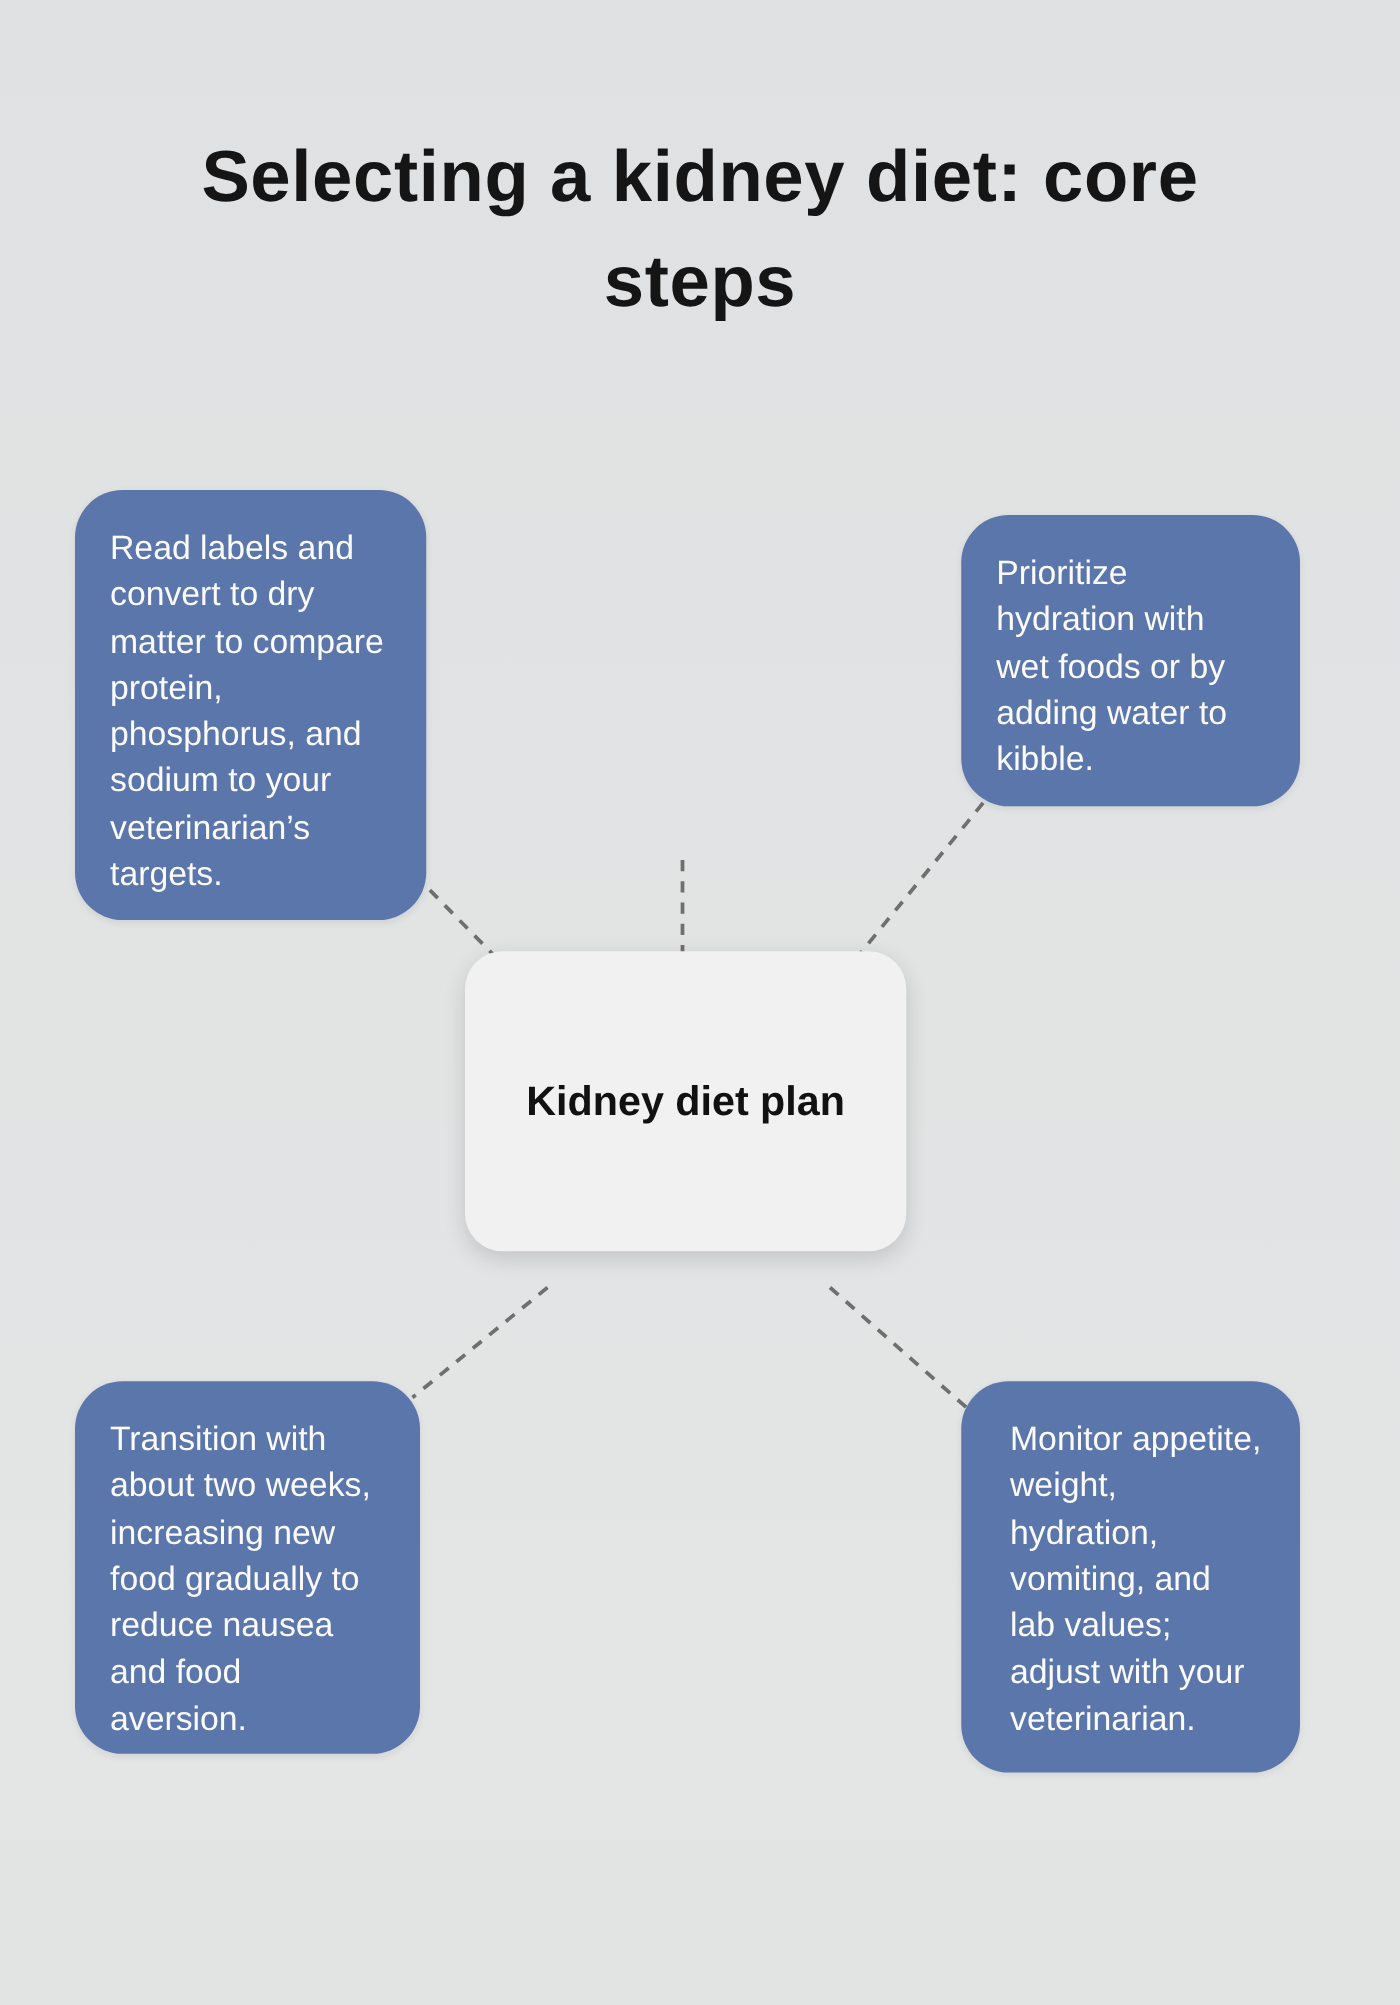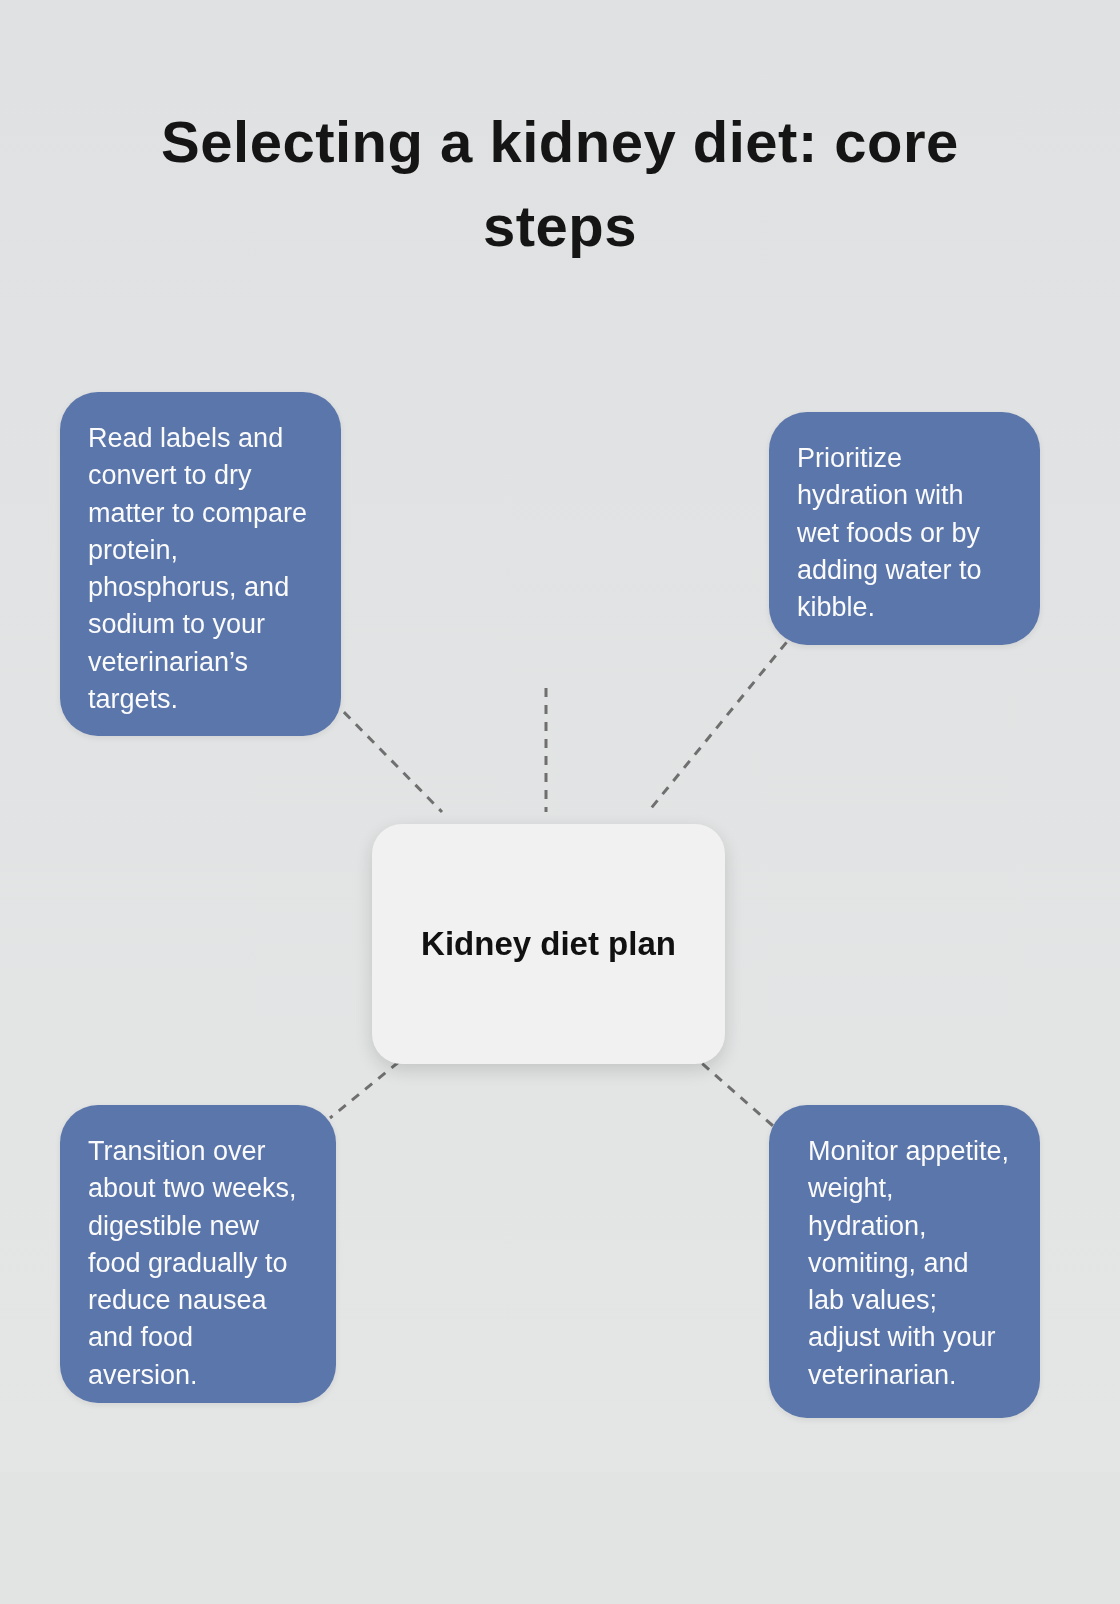--- a/index.html
+++ b/index.html
@@ -57,21 +57,21 @@
     color: #fbfbfb;
   }
   .node-1 { left: 60px;  top: 392px; width: 281px; height: 344px; }
   .node-2 { left: 414px; top: 392px; width: 271px; height: 304px; }
   .node-3 { left: 769px; top: 412px; width: 271px; height: 233px; }
   .node-4 { left: 60px;  top: 1105px; width: 276px; height: 298px; }
   .node-5 { left: 769px; top: 1105px; width: 271px; height: 313px; padding-left: 39px; }
   .center-node {
     position: absolute;
     left: 372px;
-    top: 824px;
+    top: 761px;
     width: 353px;
     height: 240px;
     background: #f1f1f1;
     border-radius: 30px;
     z-index: 3;
     display: flex;
     align-items: center;
     justify-content: center;
     box-shadow: 0 6px 18px rgba(0,0,0,0.14);
   }
@@ -104,20 +104,20 @@
 
   <div class="node node-3">
     <p>Prioritize hydration with wet foods or by adding water to kibble.</p>
   </div>
 
   <div class="center-node">
     <h2>Kidney diet plan</h2>
   </div>
 
   <div class="node node-4">
-    <p>Transition over about two weeks, digestible new food gradually to reduce nausea and food aversion.</p>
+    <p>Transition with about two weeks, increasing new food gradually to reduce nausea and food aversion.</p>
   </div>
 
   <div class="node node-5">
     <p>Monitor appetite, weight, hydration, vomiting, and lab values; adjust with your veterinarian.</p>
   </div>
 
 </div>
 
 </body></html>

